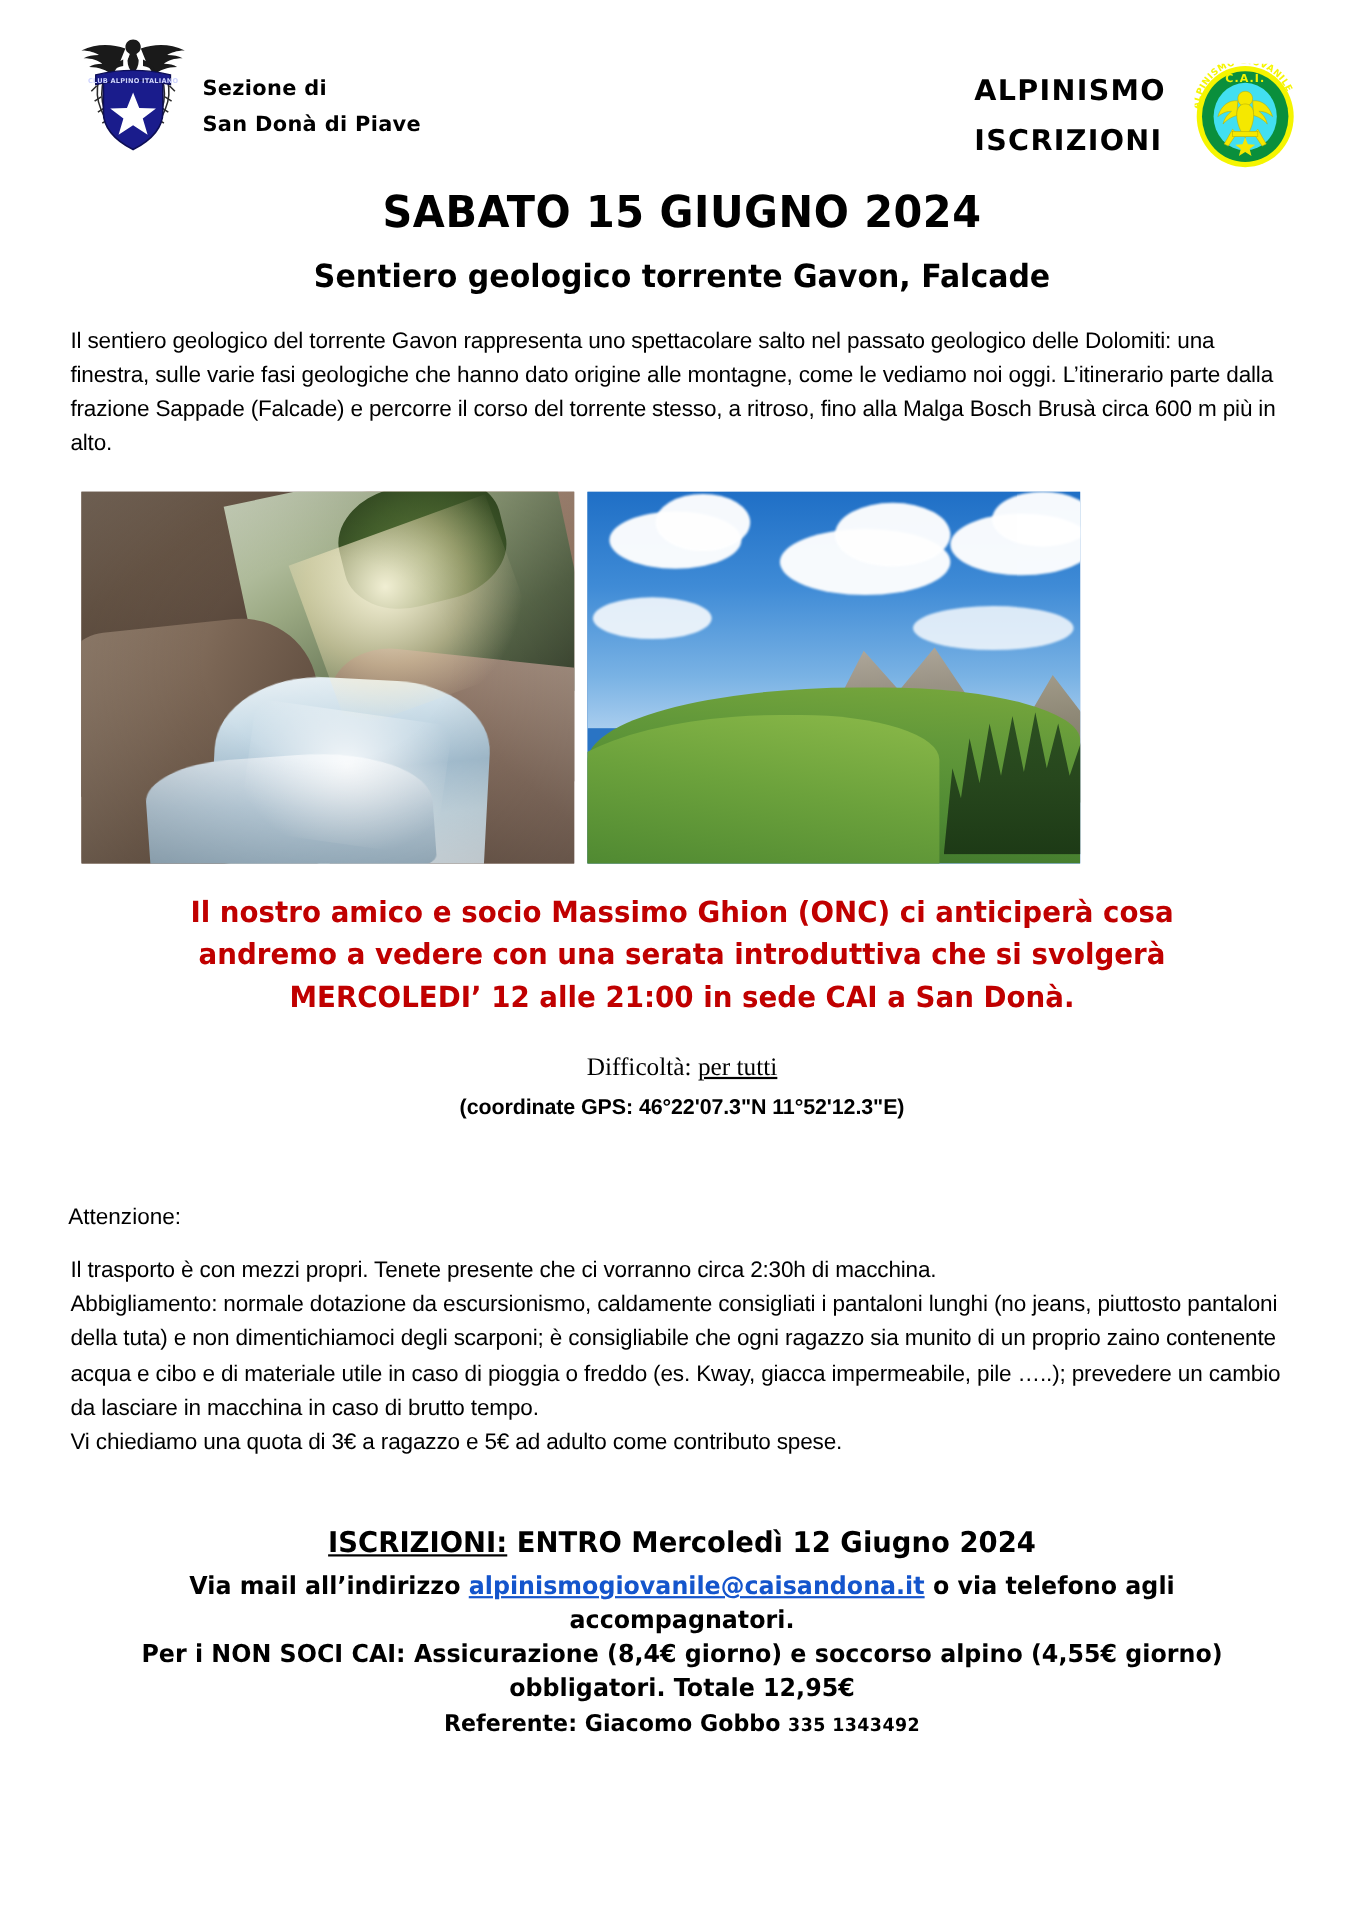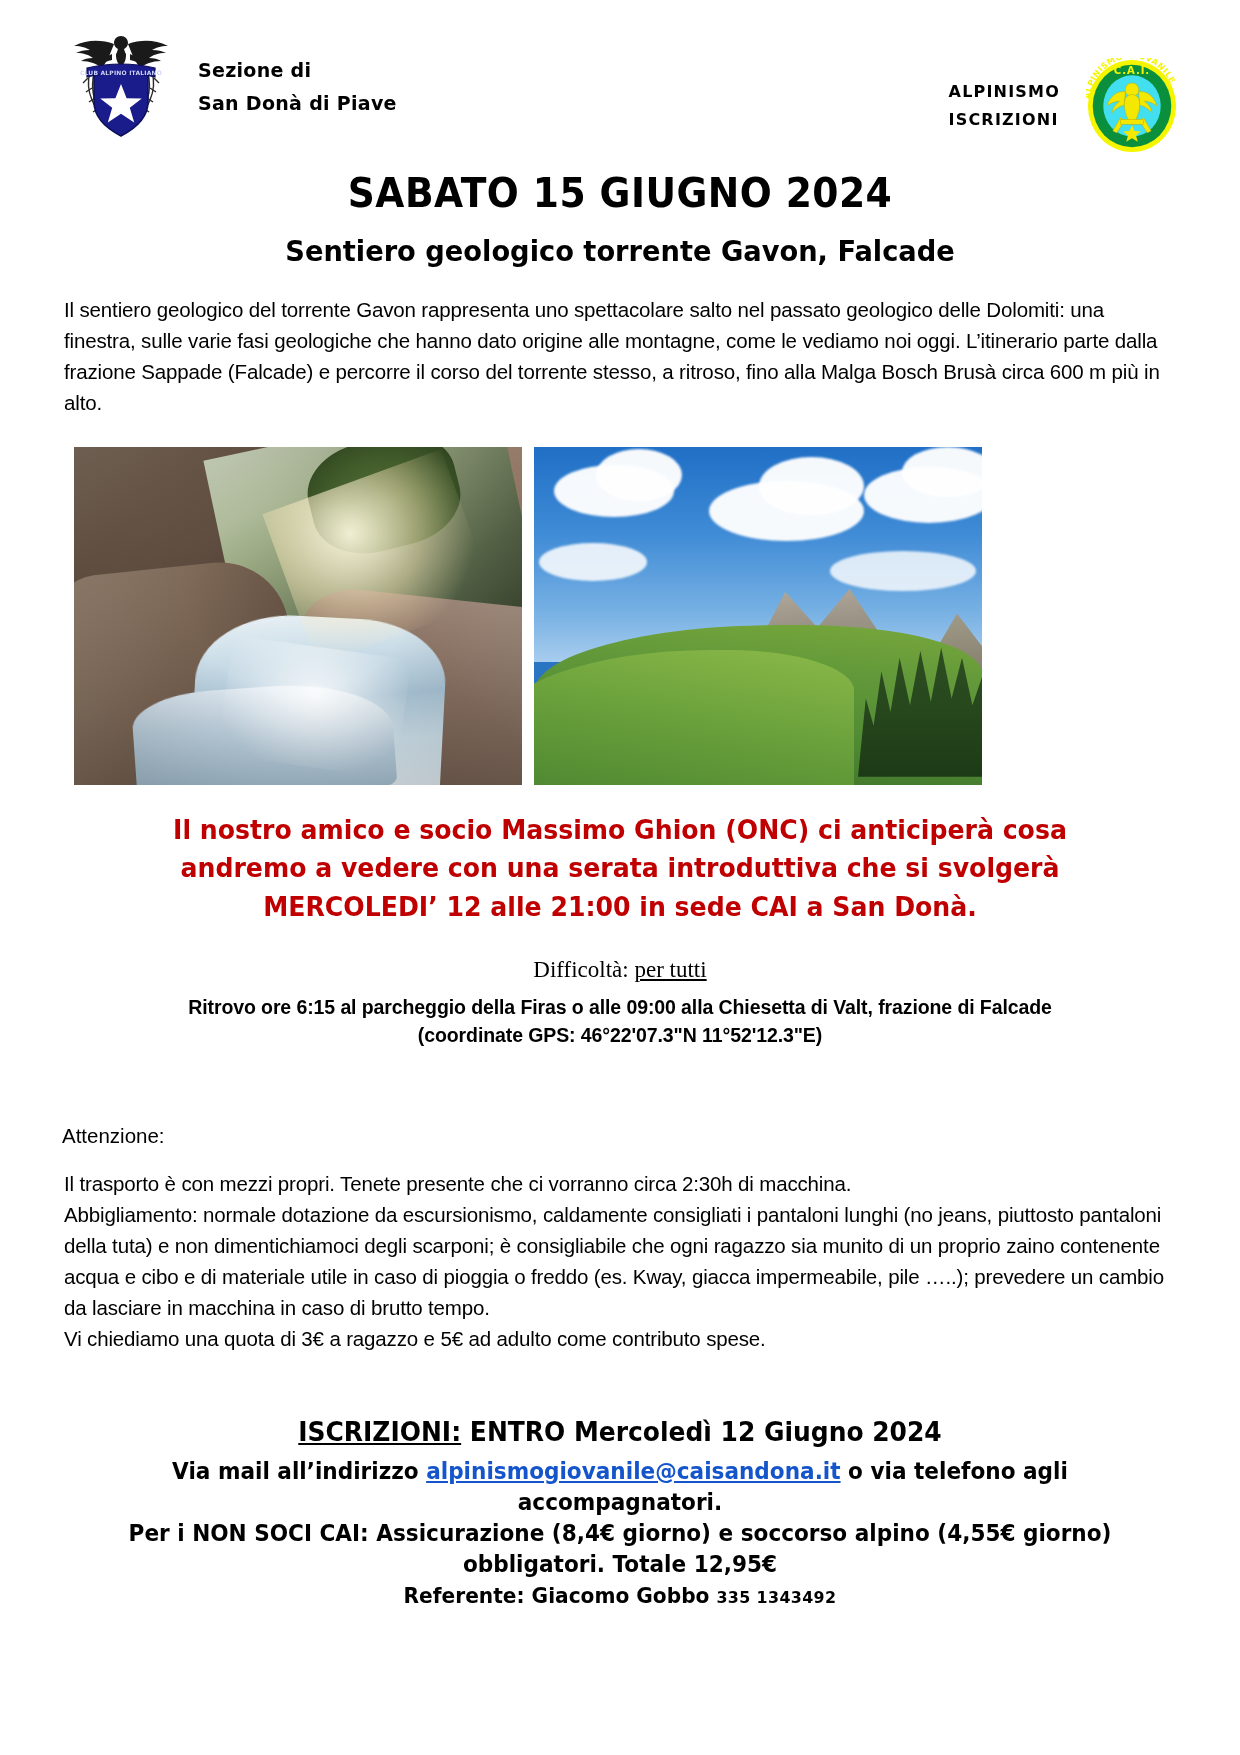--- a/index.html
+++ b/index.html
@@ -25,41 +25,41 @@
   
   .header {
     display: flex;
     align-items: flex-start;
     justify-content: space-between;
     height: 130px;
     position: relative;
   }
   .header-left {
     display: flex;
-    align-items: flex-start;
-    gap: 18px;
+    align-items: center;
+    gap: 4px;
   }
   .section-lines {
     font-family: "DejaVu Sans", sans-serif;
     font-weight: bold;
     font-size: 19px;
     line-height: 1.75;
     letter-spacing: 0.3px;
     padding-top: 36px;
   }
   .header-right {
     display: flex;
     align-items: center;
     gap: 26px;
     padding-top: 40px;
   }
   .ag-lines {
     font-family: "DejaVu Sans", sans-serif;
     font-weight: bold;
-    font-size: 16px;
+    font-size: 26px;
     line-height: 1.75;
     letter-spacing: 1.2px;
     text-align: left;
   }
 
   
   .cai-logo { width: 118px; height: 122px; display: block; }
 
   
   .ag-badge { width: 92px; height: 96px; display: block; }
@@ -440,21 +440,20 @@
     <div>Il nostro amico e socio Massimo Ghion (ONC) ci anticiperà cosa</div>
     <div>andremo a vedere con una serata introduttiva che si svolgerà</div>
     <div>MERCOLEDI’ 12 alle 21:00 in sede CAI a San Donà.</div>
   </div>
 
   <div class="details">
     <div class="diff-line">
       <span>Difficoltà:</span>
       <span class="diff-value">per tutti</span>
     </div>
-    <div class="meet-line">Ritrovo ore 6:15 al parcheggio della Firas o alle 09:00 alla Chiesetta di Valt, frazione di Falcade</div>
     <div class="meet-line">(coordinate GPS: 46°22'07.3"N 11°52'12.3"E)</div>
   </div>
 
   <div class="attn-title">Attenzione:</div>
   <div class="attn-body">
     <p>Il trasporto è con mezzi propri. Tenete presente che ci vorranno circa 2:30h di macchina.</p>
     <p>Abbigliamento: normale dotazione da escursionismo, caldamente consigliati i pantaloni lunghi (no jeans, piuttosto pantaloni della tuta) e non dimentichiamoci degli scarponi; è consigliabile che ogni ragazzo sia munito di un proprio zaino contenente acqua e cibo e di materiale utile in caso di pioggia o freddo (es. Kway, giacca impermeabile, pile …..); prevedere un cambio da lasciare in macchina in caso di brutto tempo.</p>
     <p>Vi chiediamo una quota di 3€ a ragazzo e 5€ ad adulto come contributo spese.</p>
   </div>
 

